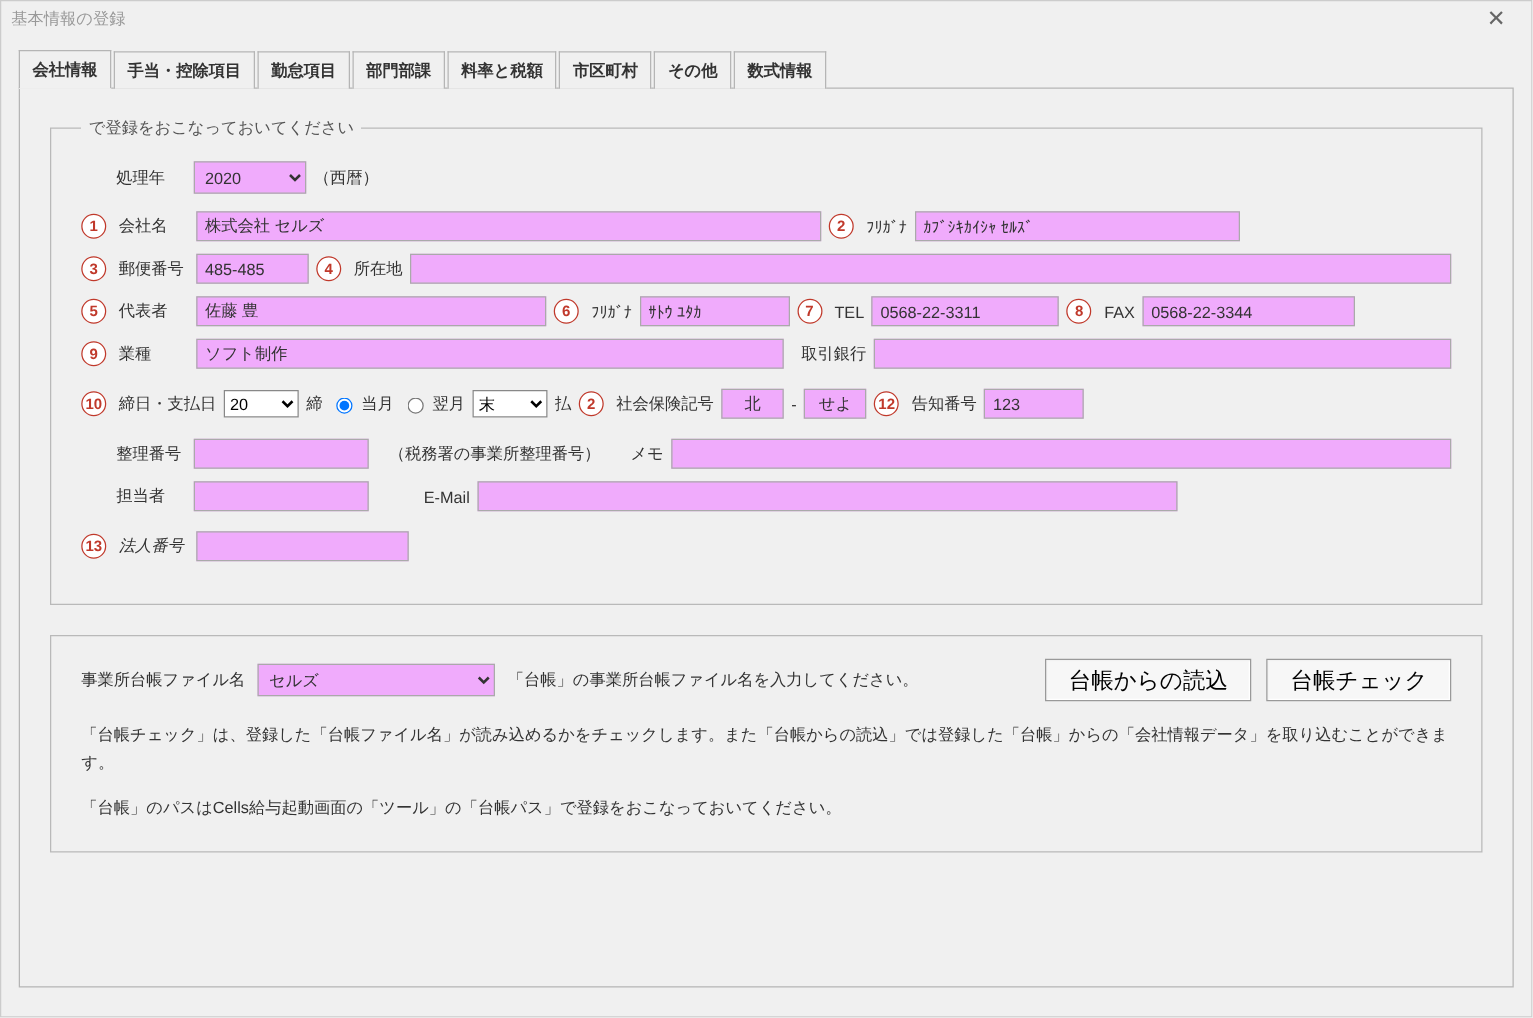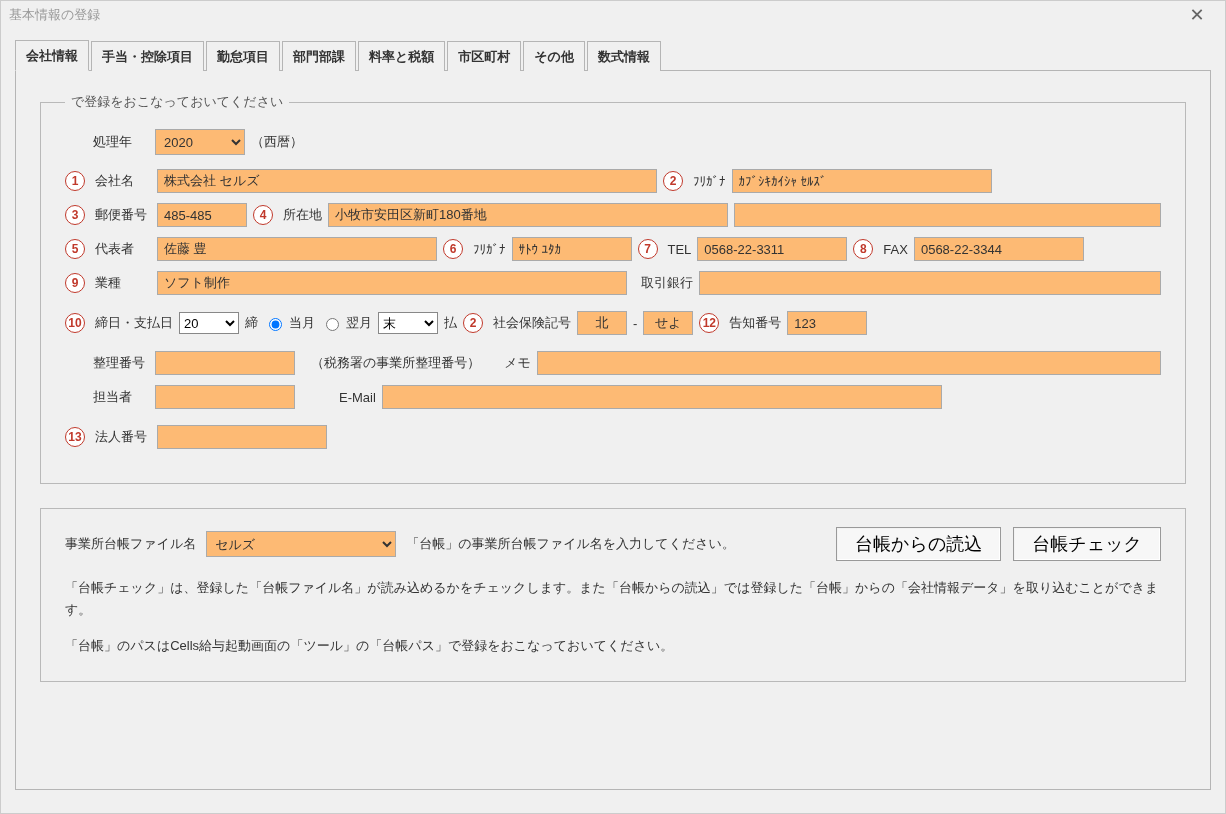--- a/index.html
+++ b/index.html
@@ -102,21 +102,21 @@
     color: #c0392b;
     border-radius: 50%;
     font-size: 12px;
     font-weight: bold;
     background: #fff;
     margin-right: 4px;
     flex-shrink: 0;
   }
   input[type=text].field, select.field {
     border: 1px solid #aaa;
-    background: #fdba74;
+    background: #f0abfc;
     height: 24px;
     padding: 2px 6px;
     font-size: 13px;
     font-family: inherit;
     color: #333;
   }
   select.field {
     height: 26px;
     padding: 2px 4px;
   }
@@ -220,21 +220,20 @@
           <span class="lbl">ﾌﾘｶﾞﾅ</span>
           <input type="text" class="field w260" value="ｶﾌﾞｼｷｶｲｼｬ ｾﾙｽﾞ" style="">
         </div>
 
         <div class="row">
           <span class="num-badge">3</span>
           <span class="lbl main" style="width:56px;">郵便番号</span>
           <input type="text" class="field w90" value="485-485" style="">
           <span class="num-badge">4</span>
           <span class="lbl">所在地</span>
-          <input type="text" class="field w400" value="小牧市安田区新町180番地" style="">
           <input type="text" class="field flex1" value="" style="">
         </div>
 
         <div class="row">
           <span class="num-badge">5</span>
           <span class="lbl main" style="width:56px;">代表者</span>
           <input type="text" class="field w280" value="佐藤 豊" style="">
           <span class="num-badge">6</span>
           <span class="lbl">ﾌﾘｶﾞﾅ</span>
           <input type="text" class="field w120" value="ｻﾄｳ ﾕﾀｶ" style="">
@@ -301,21 +300,21 @@
           <span class="lbl main" style="width:56px;">担当者</span>
           <input type="text" class="field w140" value="" style="">
           <span class="lbl" style="margin-left:38px;">E-Mail</span>
           <input type="text" class="field" style="width: 560px;" value="">
         </div>
 
         <span class="spacer-vert"></span>
 
         <div class="row">
           <span class="num-badge">13</span>
-          <span class="lbl main" style="width:56px;">法人番号</span>
+          <span class="lbl main" style="width:56px;font-style:italic;">法人番号</span>
           <input type="text" class="field w170" value="" style="">
         </div>
 
       </fieldset>
 
       <fieldset class="group">
 
         <div class="daicho-row">
           <span class="lbl main">事業所台帳ファイル名</span>
           <select class="field w190">

